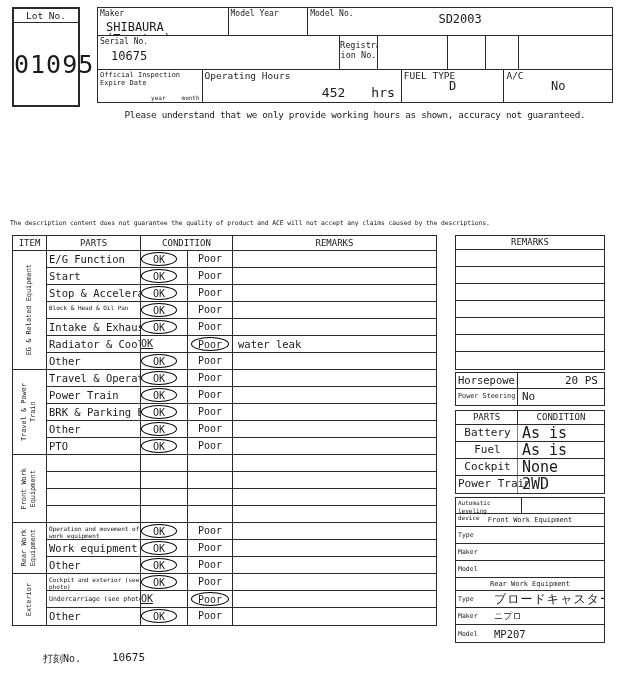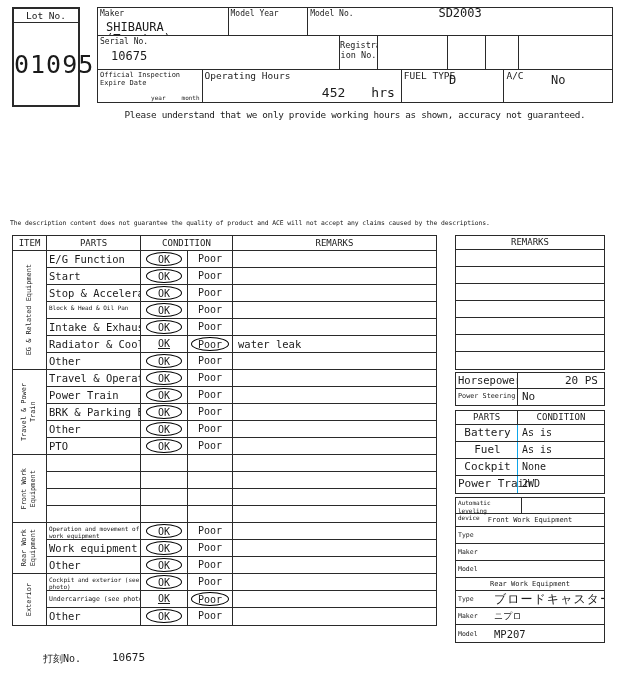--- a/index.html
+++ b/index.html
@@ -22,21 +22,21 @@
   .hrow:last-child { border-bottom:none; }
   .hrow1 { height:28px; } .hrow2 { height:34px; } .hrow3 { flex:1; }
   .hcell { border-right:1px solid #2a2a2a; position:relative; overflow:hidden; }
   .hcell:last-child { border-right:none; }
   .clabel { font-size:8px; line-height:1.15; padding:1px 2px; white-space:pre-line; }
   .clabel.md { font-size:9.5px; }
   .clabel.sm { font-size:7px; }
   .cvalue { font-size:12px; line-height:1; }
   .v-maker { padding-left:8px; margin-top:2px; }
   .v-serial { padding-left:13px; margin-top:3px; }
-  .v-center { position:absolute; left:0; right:0; bottom:16px; text-align:center; }
+  .v-center { position:absolute; left:0; right:0; bottom:10px; text-align:center; }
   .reg-label { font-size:8.5px; line-height:1.2; text-align:center; padding-top:4px; white-space:pre-line; }
   .ym-line { position:absolute; bottom:1px; right:2px; font-size:6px; }
   .ym-line .ym-month { margin-left:16px; }
   .v-hours { position:absolute; bottom:2px; right:6px; font-size:13px; }
   .v-hours .unit { margin-left:26px; }
 
   .note1 { left:97px; top:109px; width:516px; text-align:center; font-size:9.3px; letter-spacing:-0.3px; white-space:nowrap; }
   .note2 { left:10px; top:219px; font-size:6.4px; letter-spacing:-0.1px; white-space:nowrap; }
 
   
@@ -49,21 +49,21 @@
   .ct-groups { width:34px; display:flex; flex-direction:column; }
   .grp { border-right:1px solid #2a2a2a; border-bottom:1px solid #2a2a2a; display:flex; align-items:center; justify-content:center; overflow:hidden; }
   .grp:last-child { border-bottom:none; }
   .grp-label { writing-mode:vertical-rl; transform:rotate(180deg); font-size:6.9px; line-height:1.35; white-space:pre-line; text-align:center; }
   .ct-rows { flex:1; display:flex; flex-direction:column; }
   .crow { display:flex; height:17px; border-bottom:1px solid #2a2a2a; }
   .crow:last-child { border-bottom:none; }
   .c-part { width:94px; border-right:1px solid #2a2a2a; font-size:10.5px; line-height:16px; padding-left:2px; overflow:hidden; white-space:nowrap; }
   .c-part.s-small { font-size:6px; line-height:1.2; white-space:normal; padding-top:2px; }
   .c-part.s-medium { font-size:6.5px; line-height:16px; }
-  .c-ok { width:47px; border-right:1px solid #2a2a2a; text-align:center; font-size:10px; line-height:16px;text-decoration:underline; }
+  .c-ok { width:47px; border-right:1px solid #2a2a2a; font-size:10px; line-height:16px;text-decoration:underline; }
   .c-poor { width:45px; border-right:1px solid #2a2a2a; text-align:center; font-size:10px; line-height:16px; }
   .c-remark { flex:1; font-size:10.5px; line-height:16px; padding-left:5px; white-space:nowrap; overflow:hidden; }
   .oval { display:inline-block; border:1.3px solid #000; border-radius:50%; line-height:11px; height:14px; vertical-align:top; margin-top:1px; }
   .c-ok .oval { padding:1px 11px 0; }
   .c-poor .oval { padding:1px 6px 0; }
 
   
   .remarks-panel { left:455px; top:235px; width:150px; border:1px solid #2a2a2a; background:#fff; }
   .rp-header { height:14px; border-bottom:1px solid #2a2a2a; text-align:center; font-size:9px; line-height:13px; }
   .rem-row { height:17px; border-bottom:1px solid #2a2a2a; }
@@ -77,21 +77,21 @@
   .hp-value { flex:1; font-size:11px; line-height:15px; padding-left:4px; }
   .hp-value.right { text-align:right; padding-right:6px; padding-left:0; }
 
   .pc-table { left:455px; top:410px; width:150px; border:1px solid #2a2a2a; background:#fff; }
   .pc-header { display:flex; height:14px; border-bottom:1px solid #2a2a2a; font-size:9px; line-height:13px; text-align:center; }
   .ph-parts { width:62px; border-right:1px solid #2a2a2a; }
   .ph-cond { flex:1; }
   .pc-row { display:flex; height:17px; border-bottom:1px solid #2a2a2a; }
   .pc-row:last-child { border-bottom:none; }
   .pc-part { width:62px; border-right:1px solid #0ea5e9; font-size:11px; line-height:16px; padding-left:2px; white-space:nowrap;text-align:center; }
-  .pc-cond { flex:1; font-size:10px; line-height:16px; padding-left:4px; }
+  .pc-cond { flex:1; font-size:15px; line-height:16px; padding-left:4px; }
 
   .equip-table { left:455px; top:497px; width:150px; border:1px solid #2a2a2a; background:#fff; }
   .al-row { display:flex; height:16px; border-bottom:1px solid #2a2a2a; }
   .al-label { width:66px; border-right:1px solid #2a2a2a; font-size:6px; line-height:1.25; padding:1px 2px; white-space:pre-line; }
   .al-value { flex:1; }
   .eq-header { height:13px; border-bottom:1px solid #2a2a2a; text-align:center; font-size:7px; line-height:12px; }
   .eq-row { height:17px; border-bottom:1px solid #2a2a2a; display:flex; align-items:center; overflow:hidden; }
   .eq-row:last-child { border-bottom:none; }
   .eq-label { font-size:6.5px; padding-left:2px; width:38px; flex:none; }
   .eq-value { font-size:10.5px; white-space:nowrap; }

